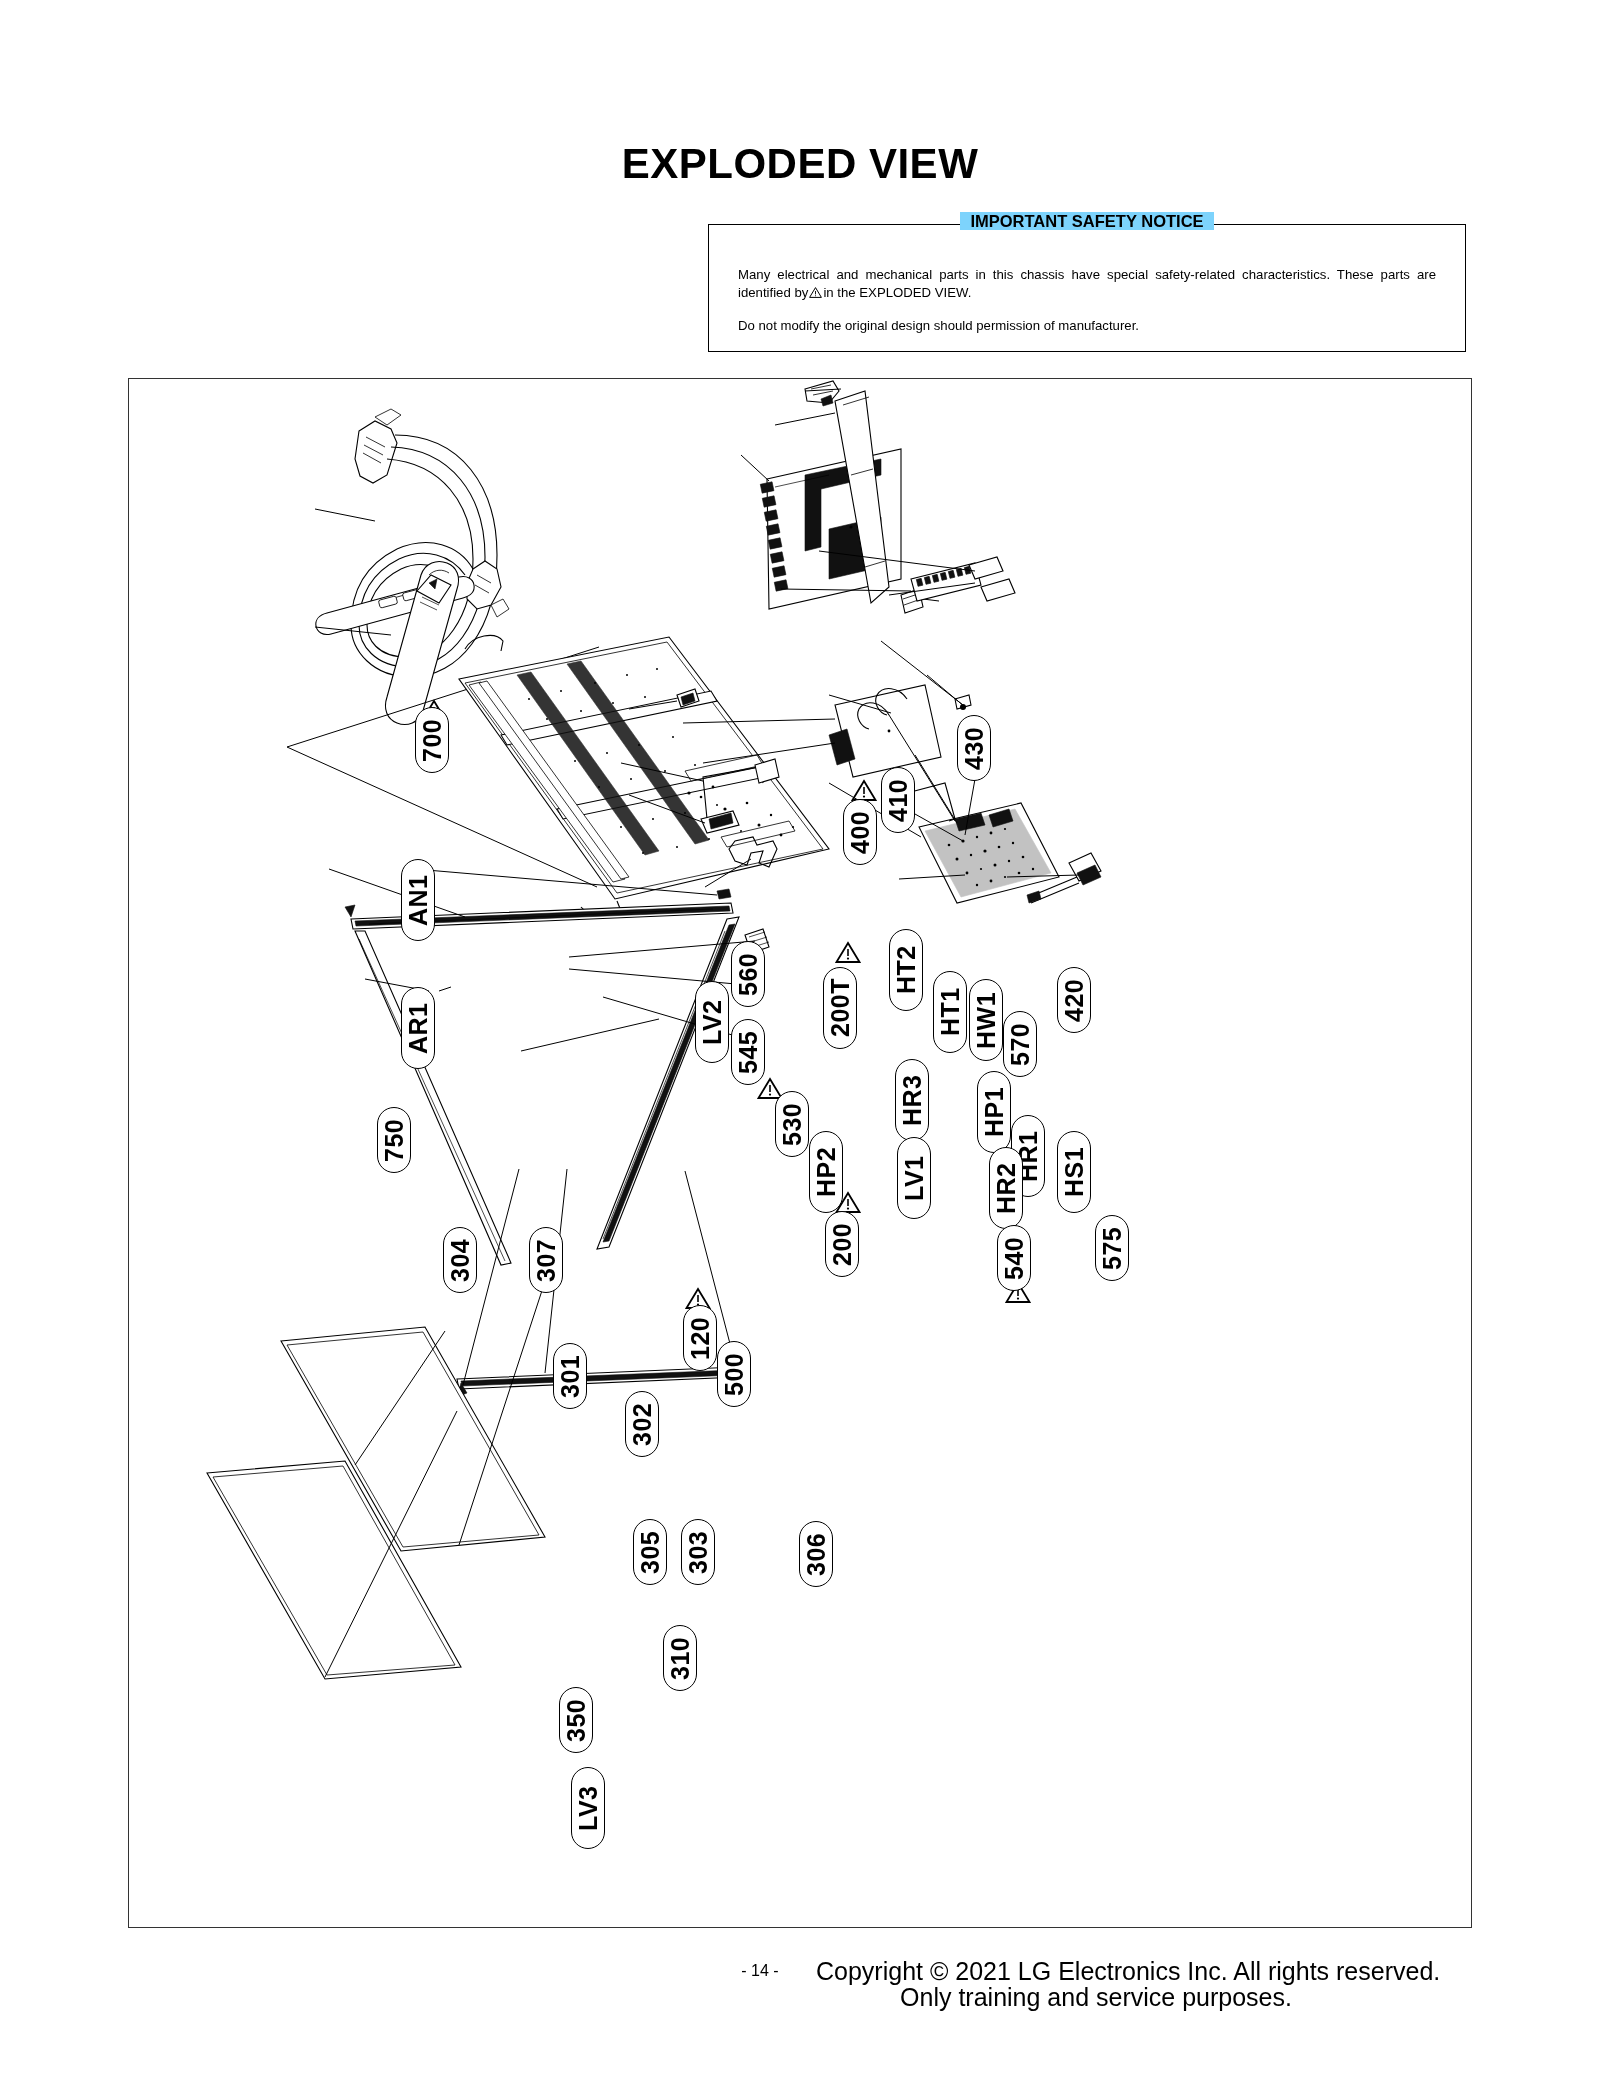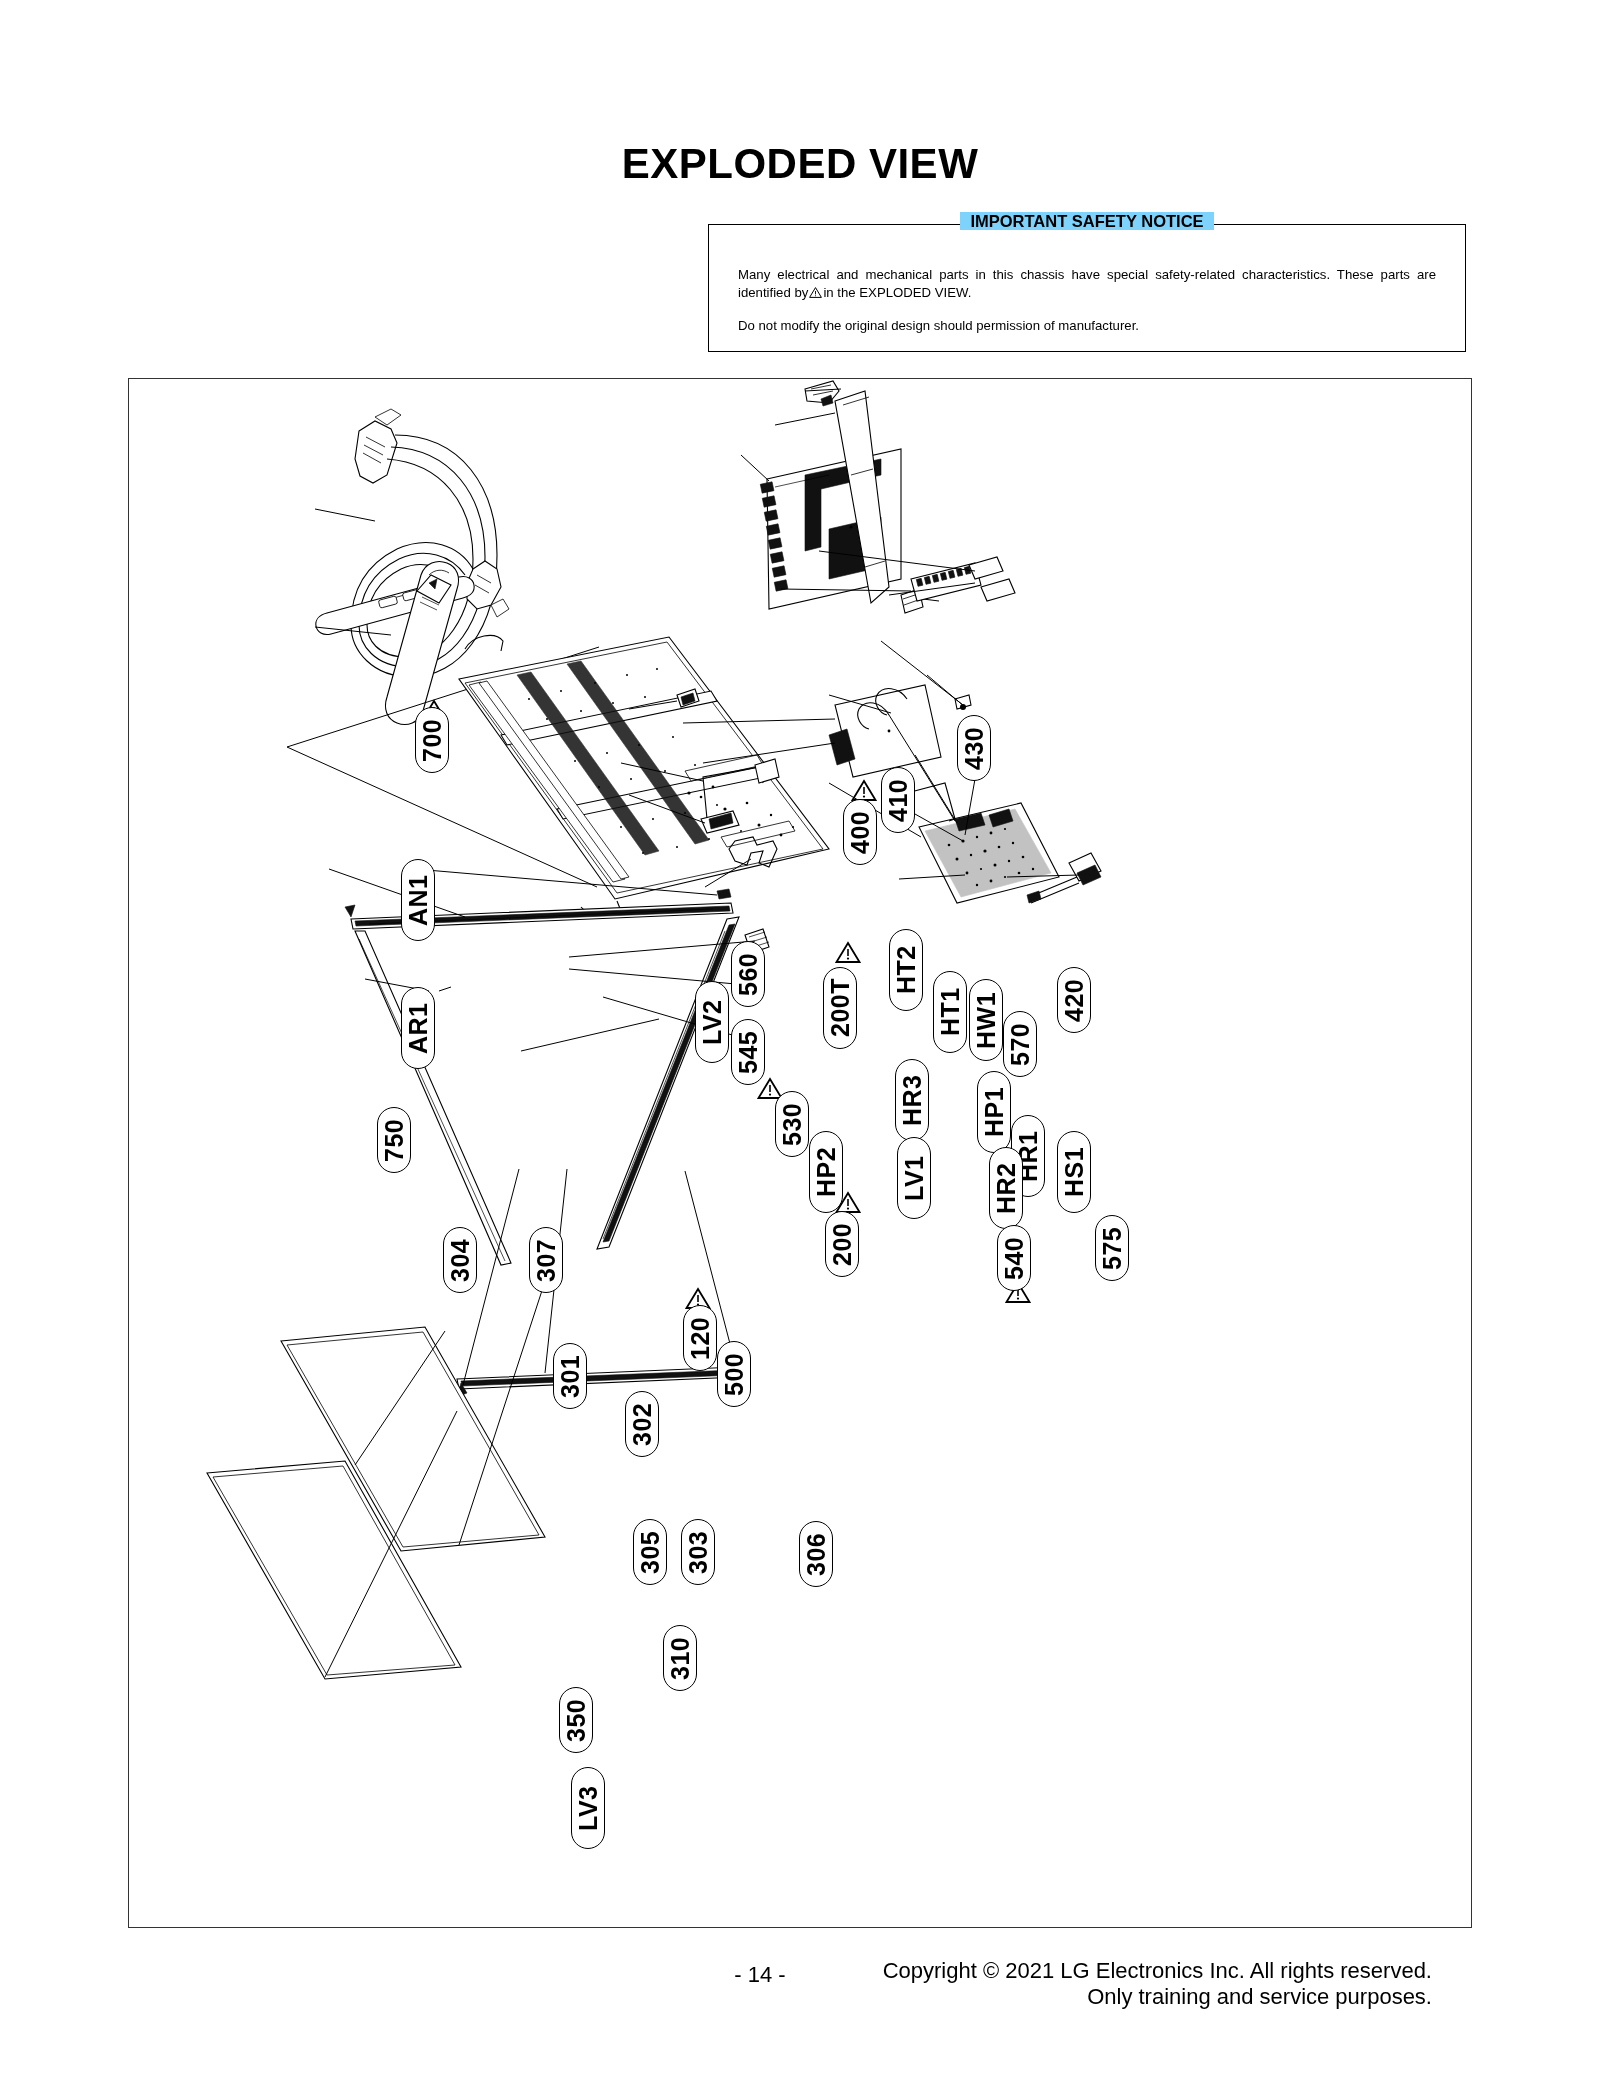--- a/index.html
+++ b/index.html
@@ -67,25 +67,25 @@
   }
   .warn svg{display:block;width:26px;height:23px;}
 
   
   #footer-rule{
     position:absolute;left:128px;top:1940px;width:1344px;height:0;
     border-top:0px solid #000;
   }
   #page-number{
     position:absolute;left:700px;top:1962px;width:120px;
-    text-align:center;font-size:22px;
+    text-align:center;font-size:16px;
   }
   #copyright{
-    position:absolute;left:872px;top:1958px;width:560px;
-    font-size:22px;line-height:26px;text-align:right;
+    position:absolute;left:816px;top:1958px;width:560px;
+    font-size:25px;line-height:26px;text-align:center;
   }
   #copyright div{white-space:nowrap;}
 </style>
 </head>
 <body>
 
 <div class="page">
 
   <div id="page-title">EXPLODED VIEW</div>
 

